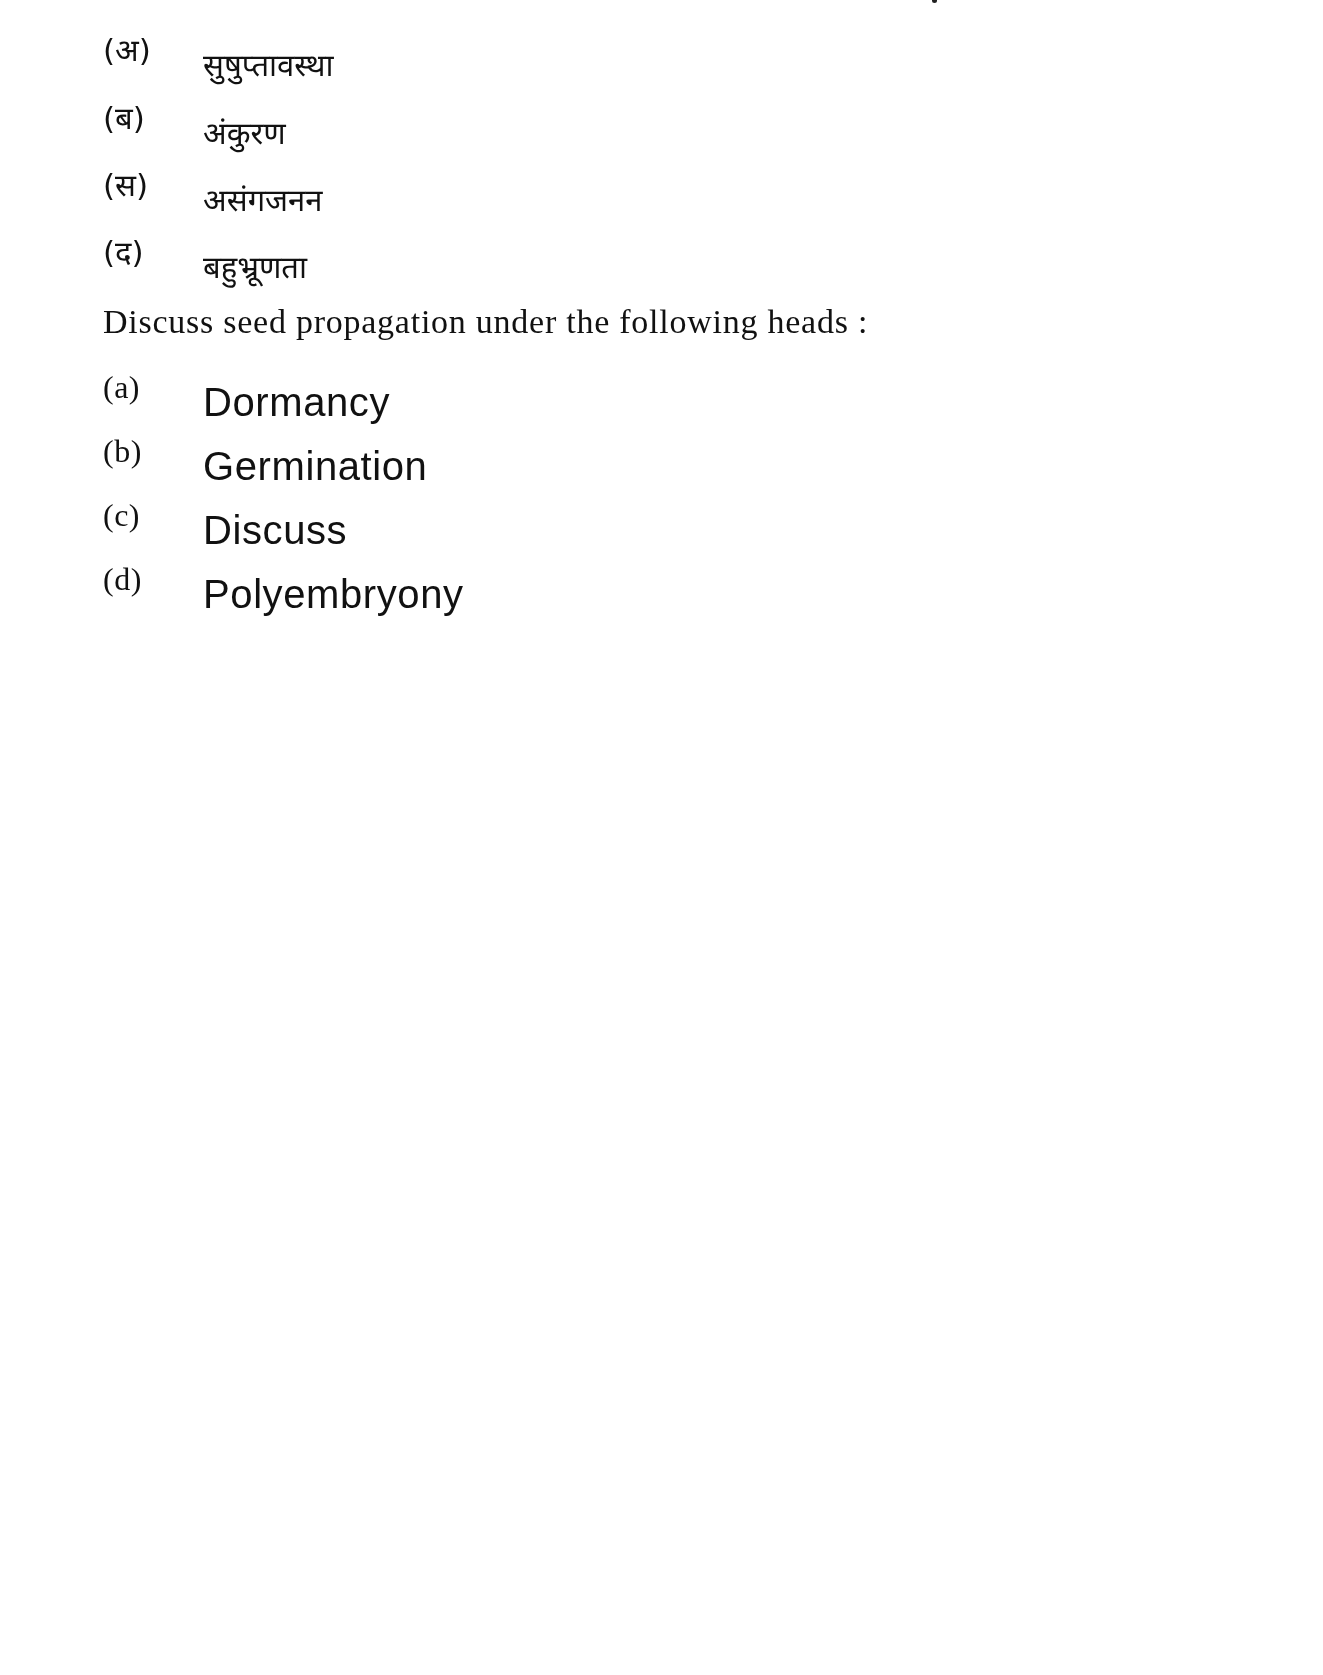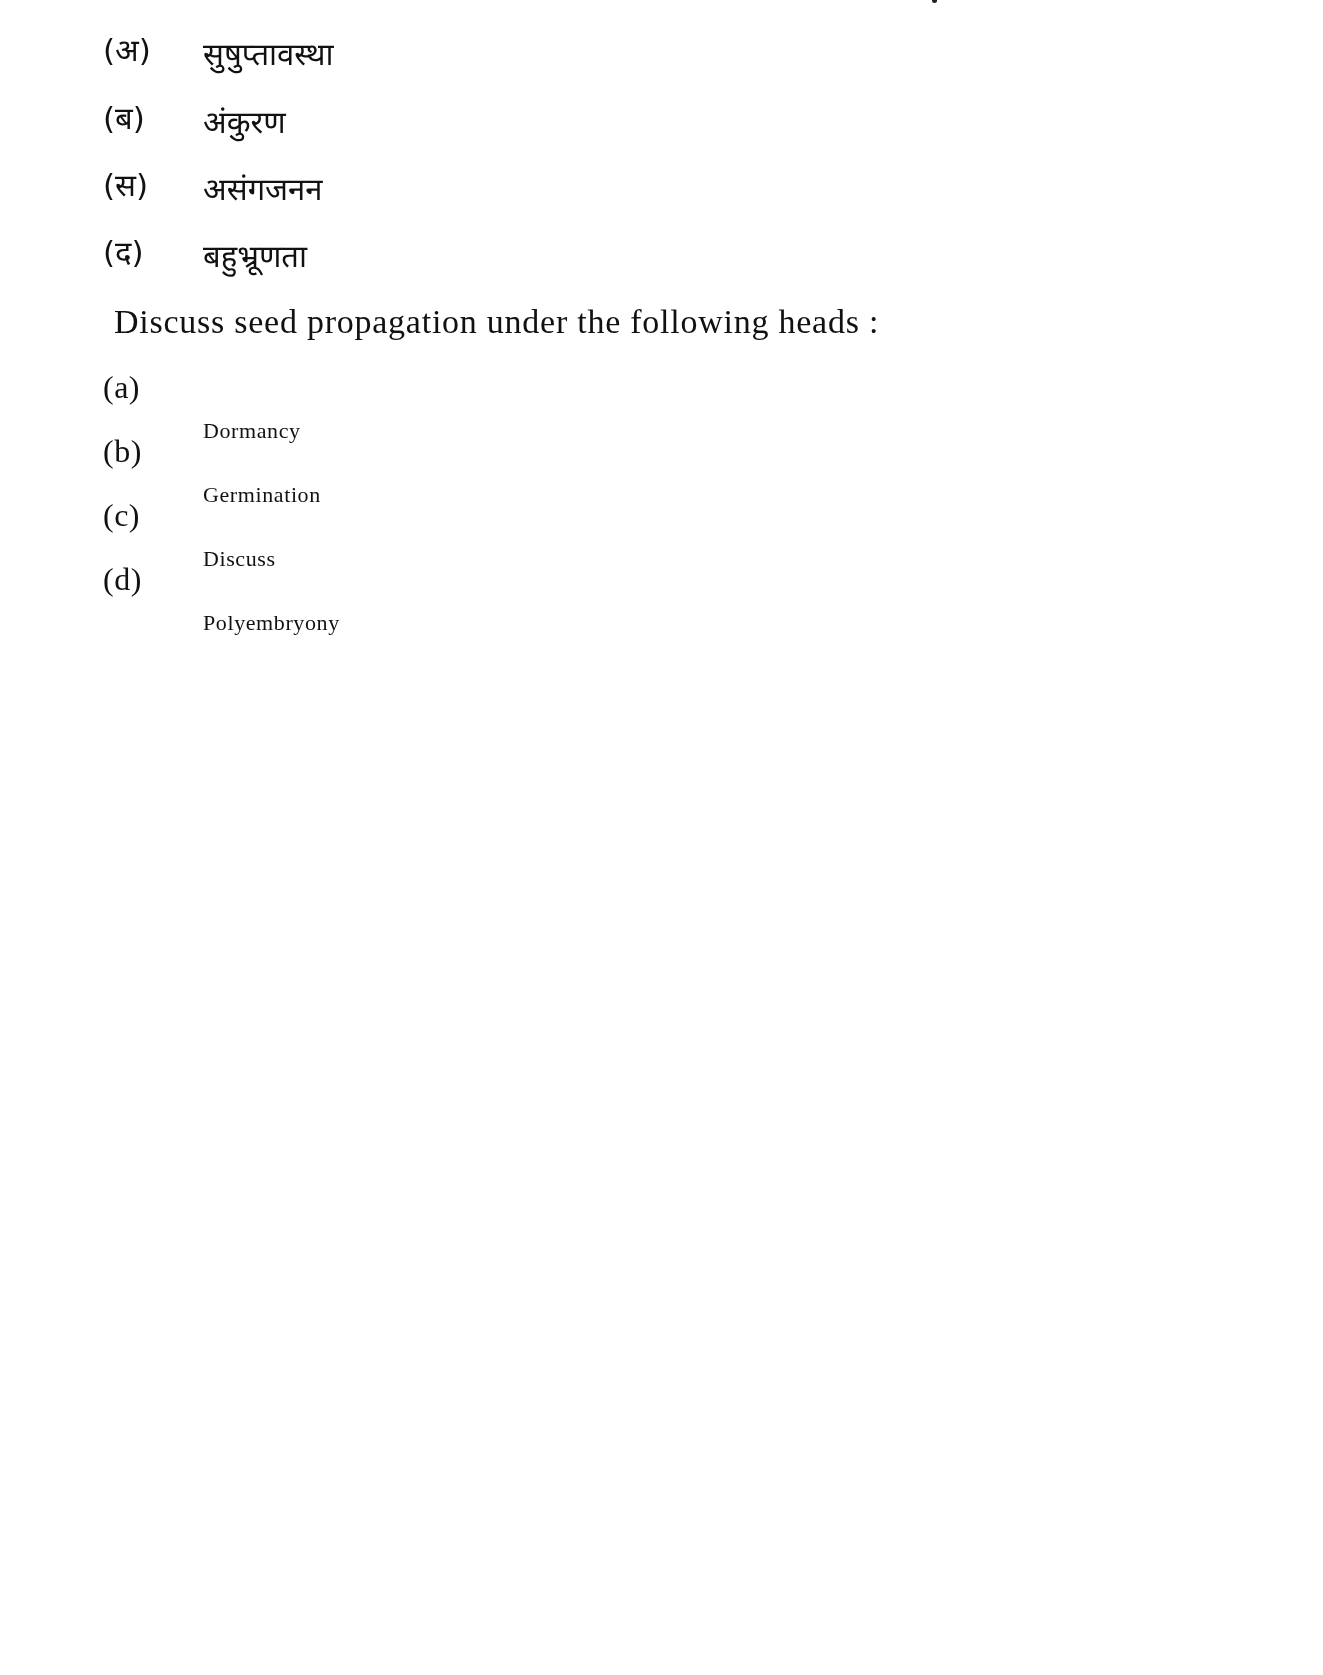--- a/index.html
+++ b/index.html
@@ -41,41 +41,40 @@
     }
     .label {
       position: absolute;
       left: 103px;
       top: 0;
       line-height: 44px;
     }
     .text {
       position: absolute;
       left: 203px;
-      top: 4px;
+      top: 15px;
       line-height: 44px;
     }
     .hi .label, .hi .text {
       font-family: "DejaVu Sans", "Liberation Sans", sans-serif;
       font-size: 31px;
     }
     .en .label {
       font-family: "Liberation Serif", "DejaVu Serif", serif;
       font-size: 32px;
       letter-spacing: 0.5px;
     }
     .en .text {
-      font-family: Liberation Serif, serif;
-      font-size: 22px;
+      font-family: Liberation Sans, sans-serif;
+      font-size: 40px;
       letter-spacing: 0.6px;
-      margin-top: 40px;
     }
     .prompt {
       position: absolute;
-      left: 114px;
+      left: 103px;
       top: 300px;
       line-height: 44px;
       font-family: "Liberation Serif", "DejaVu Serif", serif;
       font-size: 34px;
       letter-spacing: 0.75px;
       white-space: nowrap;
     }
   </style>
 </head>
 <body>

